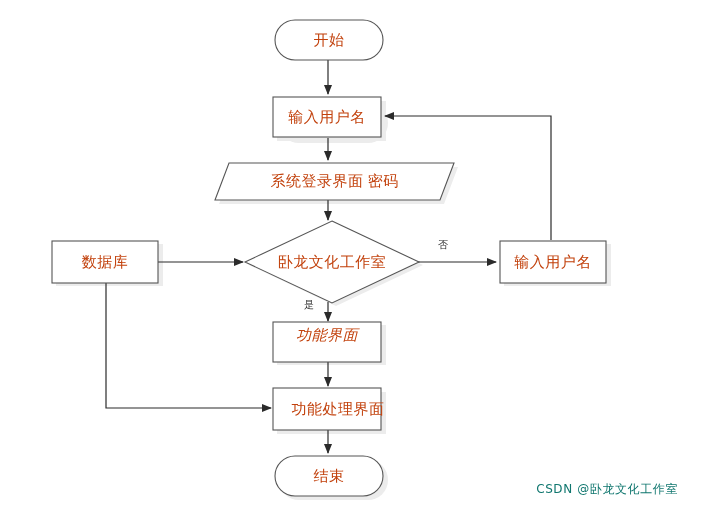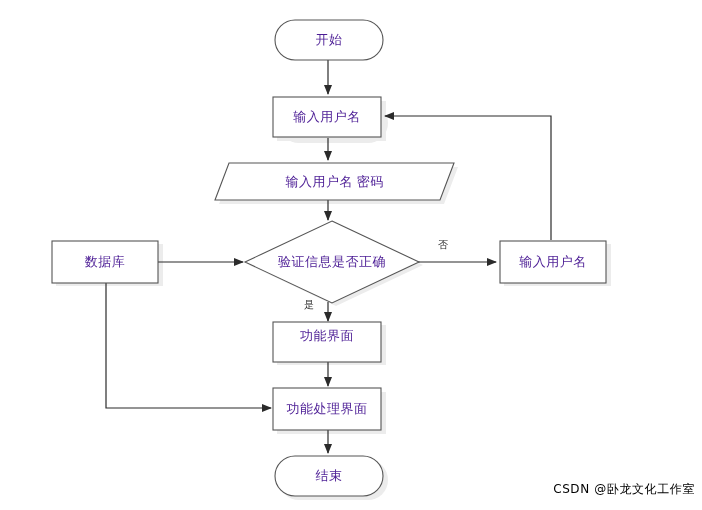--- a/index.html
+++ b/index.html
@@ -22,40 +22,40 @@
     left: 0;
     top: 0;
     width: 702px;
     height: 510px;
   }
   .node-label {
     position: absolute;
     display: flex;
     align-items: center;
     justify-content: center;
-    font-size: 13px;
-    color: #4c1d95;
+    font-size: 15px;
+    color: #c2410c;
     letter-spacing: 0.5px;
     white-space: nowrap;
     pointer-events: none;
     font-family: "Liberation Serif", "DejaVu Serif", serif;
   }
   .edge-label {
     position: absolute;
     font-size: 10px;
     color: #2b2b2b;
     white-space: nowrap;
     font-family: "Liberation Serif", "DejaVu Serif", serif;
   }
   .watermark {
     position: absolute;
-    right: 7px;
+    right: 24px;
     bottom: 12px;
     font-size: 12px;
-    color: #000000;
+    color: #0f766e;
     letter-spacing: 0.6px;
     white-space: nowrap;
     font-family: "DejaVu Sans", sans-serif;
   }
 </style>
 </head>
 <body>
 
 <div id="canvas">
 
@@ -120,31 +120,31 @@
       <rect x="273" y="388" width="108" height="42"></rect>
 
       <rect x="275" y="456" width="108" height="40" rx="20" ry="20"></rect>
     </g>
   </svg>
 
   <div class="node-label" style="left:275px; top:20px; width:108px; height:40px;">开始</div>
 
   <div class="node-label" style="left:273px; top:97px; width:108px; height:40px;">输入用户名</div>
 
-  <div class="node-label" style="left:215px; top:163px; width:239px; height:37px;">输入用户名 密码</div>
+  <div class="node-label" style="left:215px; top:163px; width:239px; height:37px;">系统登录界面 密码</div>
 
-  <div class="node-label" style="left:245px; top:242px; width:174px; height:40px;">验证信息是否正确</div>
+  <div class="node-label" style="left:245px; top:242px; width:174px; height:40px;">卧龙文化工作室</div>
 
   <div class="node-label" style="left:52px; top:241px; width:106px; height:42px;">数据库</div>
 
   <div class="node-label" style="left:500px; top:241px; width:106px; height:42px;">输入用户名</div>
 
-  <div class="node-label" style="left:273px; top:322px; width:108px; height:27px;">功能界面</div>
+  <div class="node-label" style="left:273px; top:322px; width:108px; height:27px;font-style:italic;">功能界面</div>
 
-  <div class="node-label" style="left:273px; top:388px; width:108px; height:42px;border-radius:21px;">功能处理界面</div>
+  <div class="node-label" style="left:284px; top:388px; width:108px; height:42px;border-radius:21px;">功能处理界面</div>
 
   <div class="node-label" style="left:275px; top:456px; width:108px; height:40px;font-family:Liberation Mono, monospace;">结束</div>
 
   <div class="edge-label" style="left:438px; top:238px;">否</div>
 
   <div class="edge-label" style="left:304px; top:298px;">是</div>
 
   <div class="watermark">CSDN @卧龙文化工作室</div>
 
 </div>

